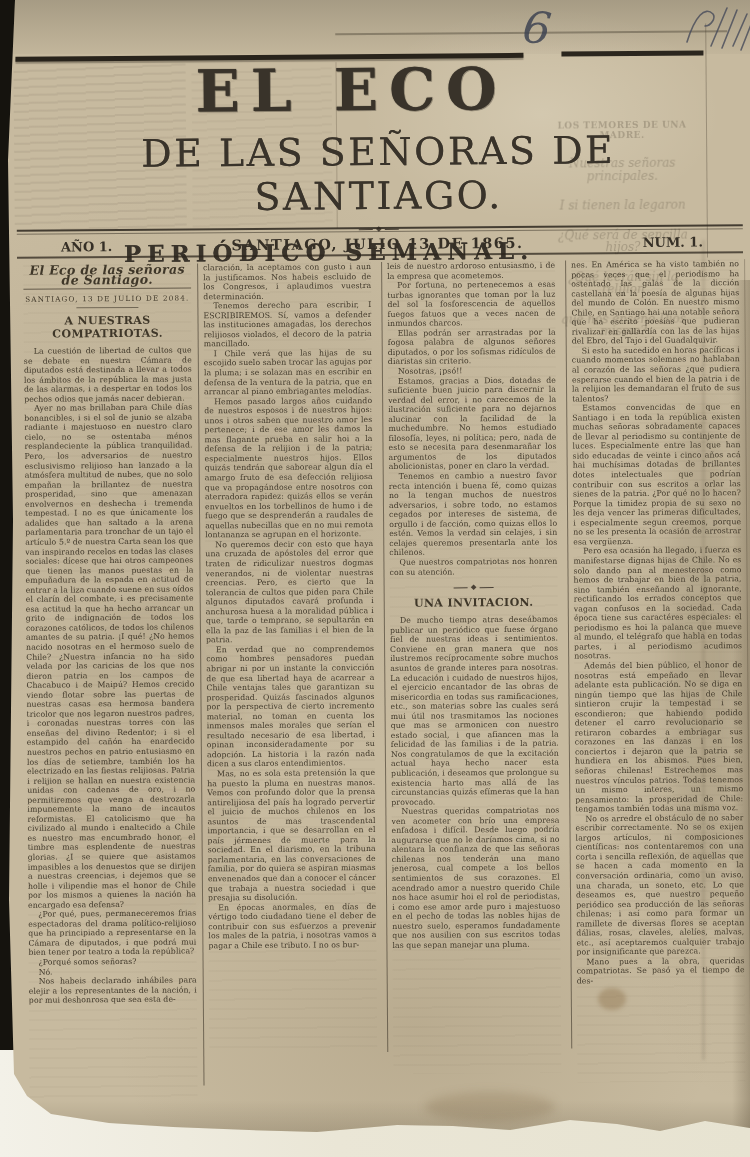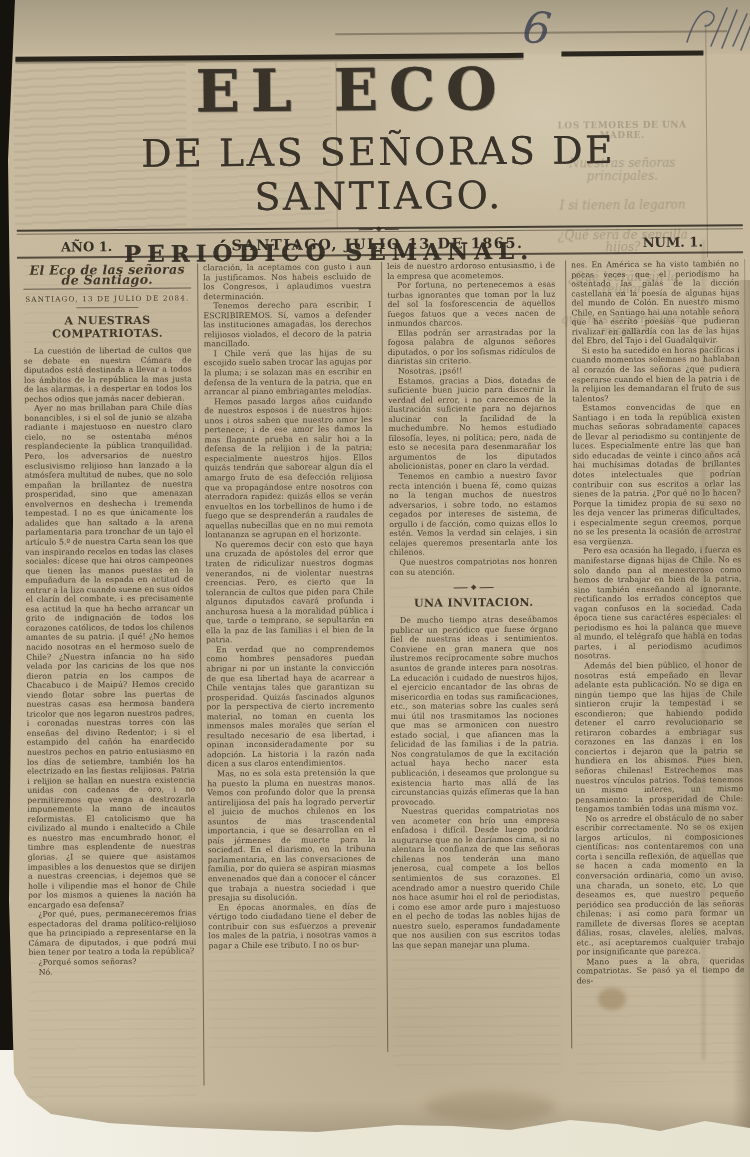--- a/index.html
+++ b/index.html
@@ -214,20 +214,21 @@
         <div class="pt-rule"></div>
         <div class="issue-date">SANTIAGO, 13 DE JULIO DE 2084.</div>
         <div class="id-rule"></div>
         <div>
             <p class="blk heading">A NUESTRAS COMPATRIOTAS.</p>
             <p class="blk indent">La cuestión de libertad de cultos que se debate en nuestra Cámara de diputados está destinada a llevar a todos los ámbitos de la república la mas justa de las alarmas, i a despertar en todos los pechos odios que jamás nacer debieran.</p>
             <p class="blk indent">Ayer no mas brillaban para Chile días bonancibles, i si el sol de junio se alzaba radiante i majestuoso en nuestro claro cielo, no se ostentaba ménos resplandeciente la pública tranquilidad. Pero, los adversarios de nuestro esclusivismo relijioso han lanzado a la atmósfera multitud de nubes, que no solo empañan la brillantez de nuestra prosperidad, sino que amenazan envolvernos en deshecha i tremenda tempestad. I no es que únicamente los adalides que han saltado a la arena parlamentaria para tronchar de un tajo el artículo 5.º de nuestra Carta sean los que van inspirando recelos en todas las clases sociales: dícese que hai otros campeones que tienen las manos puestas en la empuñadura de la espada en actitud de entrar a la liza cuando suene en sus oídos el clarín del combate, i es precisamente esa actitud la que ha hecho arrancar un grito de indignación de todos los corazones católicos, de todos los chilenos amantes de su patria. ¡I qué! ¿No hemos nacido nosotras en el hermoso suelo de Chile? ¿Nuestra infancia no ha sido velada por las caricias de los que nos dieron patria en los campos de Chacabuco i de Maipú? Hemos crecido viendo flotar sobre las puertas de nuestras casas esa hermosa bandera tricolor que nos legaron nuestros padres, i coronadas nuestras torres con las enseñas del divino Redentor; i si el estampido del cañón ha enardecido nuestros pechos en patrio entusiasmo en los días de setiembre, también los ha electrizado en las fiestas relijiosas. Patria i relijion se hallan en nuestra existencia unidas con cadenas de oro, i no permitiremos que venga a destrozarla impunemente la mano de incautos reformistas. El catolicismo que ha civilizado al mundo i enaltecido a Chile es nuestro mas encumbrado honor, el timbre mas esplendente de nuestras glorias. ¿I se quiere que asistamos impasibles a los denuestos que se dirijen a nuestras creencias, i dejemos que se holle i vilipendie mas el honor de Chile por los mismos a quienes la nación ha encargado esa defensa?</p>
             <p class="blk indent">¿Por qué, pues, permaneceremos frias espectadoras del drama político-relijioso que ha principiado a representarse en la Cámara de diputados, i que podrá mui bien tener por teatro a toda la república?</p>
             <p class="blk indent">¿Porqué somos señoras?</p>
             <p class="blk indent">Nó.</p>
+            <p class="blk indent">Nos habeis declarado inhábiles para elejir a los representantes de la nación, i por mui deshonrosa que sea esta de-</p>
           </div>
       </div>
 
       <div class="col col-2">
           <p class="blk noindent">claración, la aceptamos con gusto i aun la justificamos. Nos habeis escluido de los Congresos, i aplaudimos vuestra determinación.</p>
           <p class="blk indent">Tenemos derecho para escribir, I ESCRIBIREMOS. Sí, vamos a defender las instituciones amagadas, los derechos relijiosos violados, el decoro de la patria mancillado.</p>
           <p class="blk indent">I Chile verá que las hijas de su escojido suelo saben trocar las agujas por la pluma; i se solazan mas en escribir en defensa de la ventura de la patria, que en arrancar al piano embriagantes melodías.</p>
           <p class="blk indent">Hemos pasado largos años cuidando de nuestros esposos i de nuestros hijos: unos i otros saben que nuestro amor les pertenece; i de ese amor les damos la mas flagante prueba en salir hoi a la defensa de la relijion i de la patria; especialmente nuestros hijos. Ellos quizás tendrán que saborear algun día el amargo fruto de esa defección relijiosa que va propagándose entre nosotros con aterradora rapidez: quizás ellos se verán envueltos en los torbellinos de humo i de fuego que se desprenderán a raudales de aquellas nubecillas que en no mui remota lontananza se agrupan en el horizonte.</p>
           <p class="blk indent">No queremos decir con esto que haya una cruzada de apóstoles del error que traten de ridiculizar nuestros dogmas venerandos, ni de violentar nuestras creencias. Pero, es cierto que la tolerancia de cultos que piden para Chile algunos diputados cavará profunda i anchurosa huesa a la moralidad pública i que, tarde o temprano, se sepultarán en ella la paz de las familias i el bien de la patria.</p>
           <p class="blk indent">En verdad que no comprendemos como hombres pensadores puedan abrigar ni por un instante la convicción de que esa libertad haya de acarrear a Chile ventajas tales que garantizan su prosperidad. Quizás fascinados algunos por la perspectiva de cierto incremento material, no toman en cuenta los inmensos males morales que serían el resultado necesario de esa libertad, i opinan inconsideradamente por su adopción. La historia i la razón nada dicen a sus claros entendimientos.</p>

